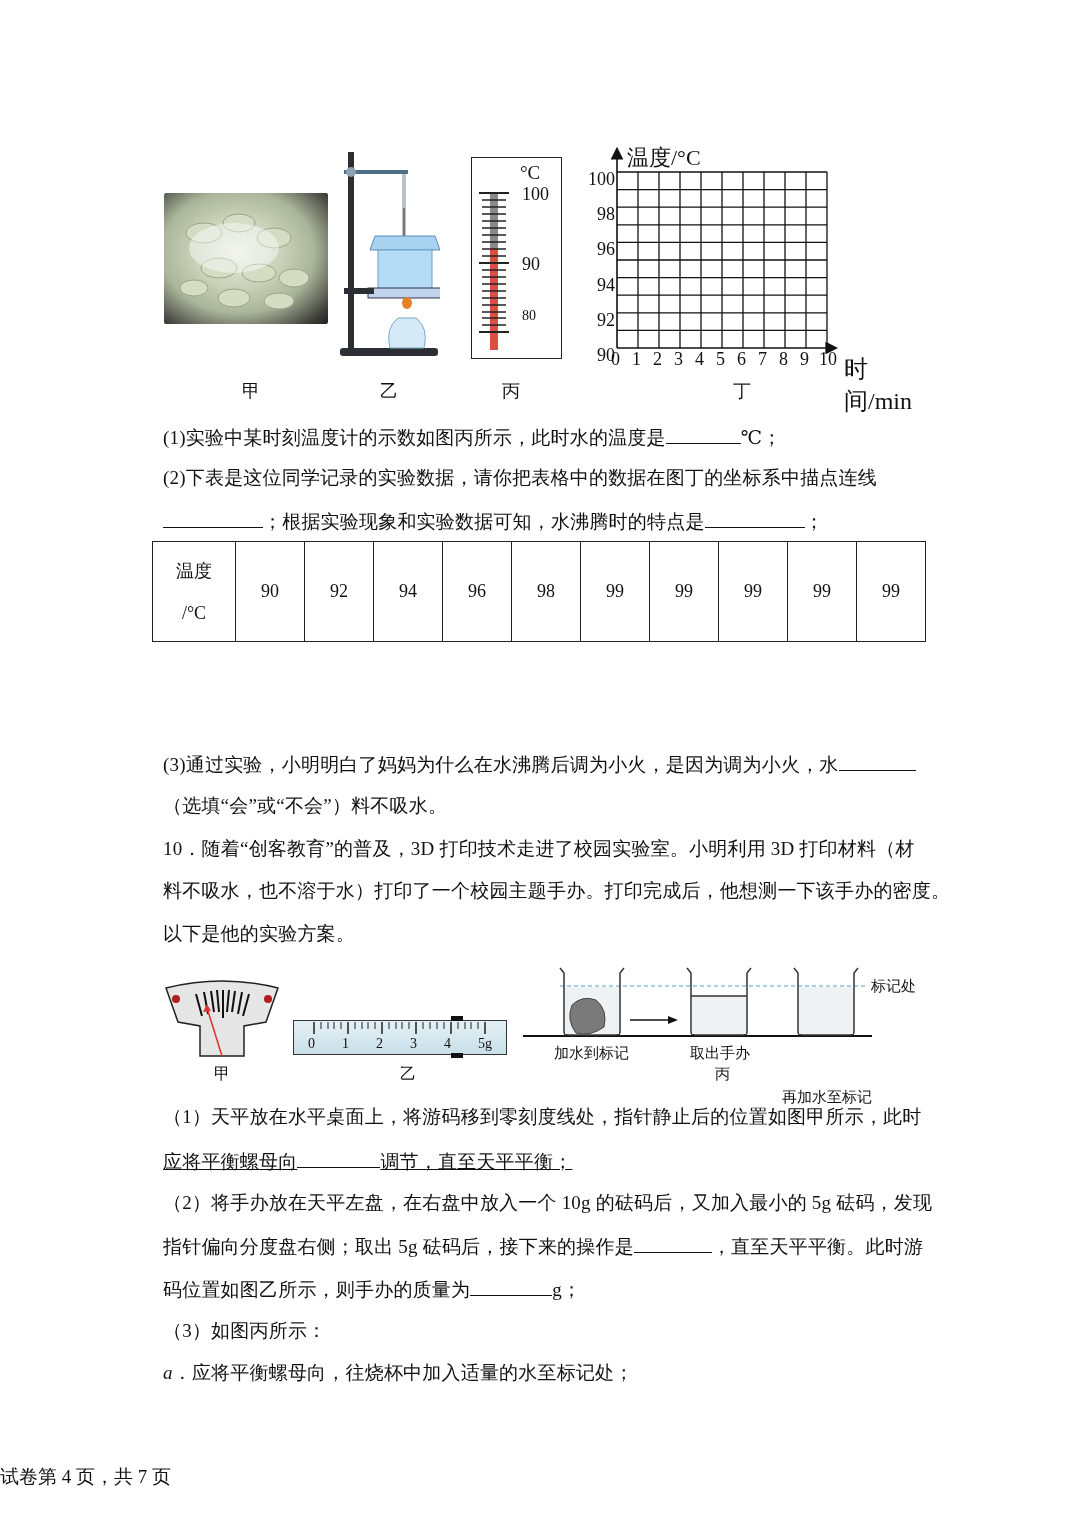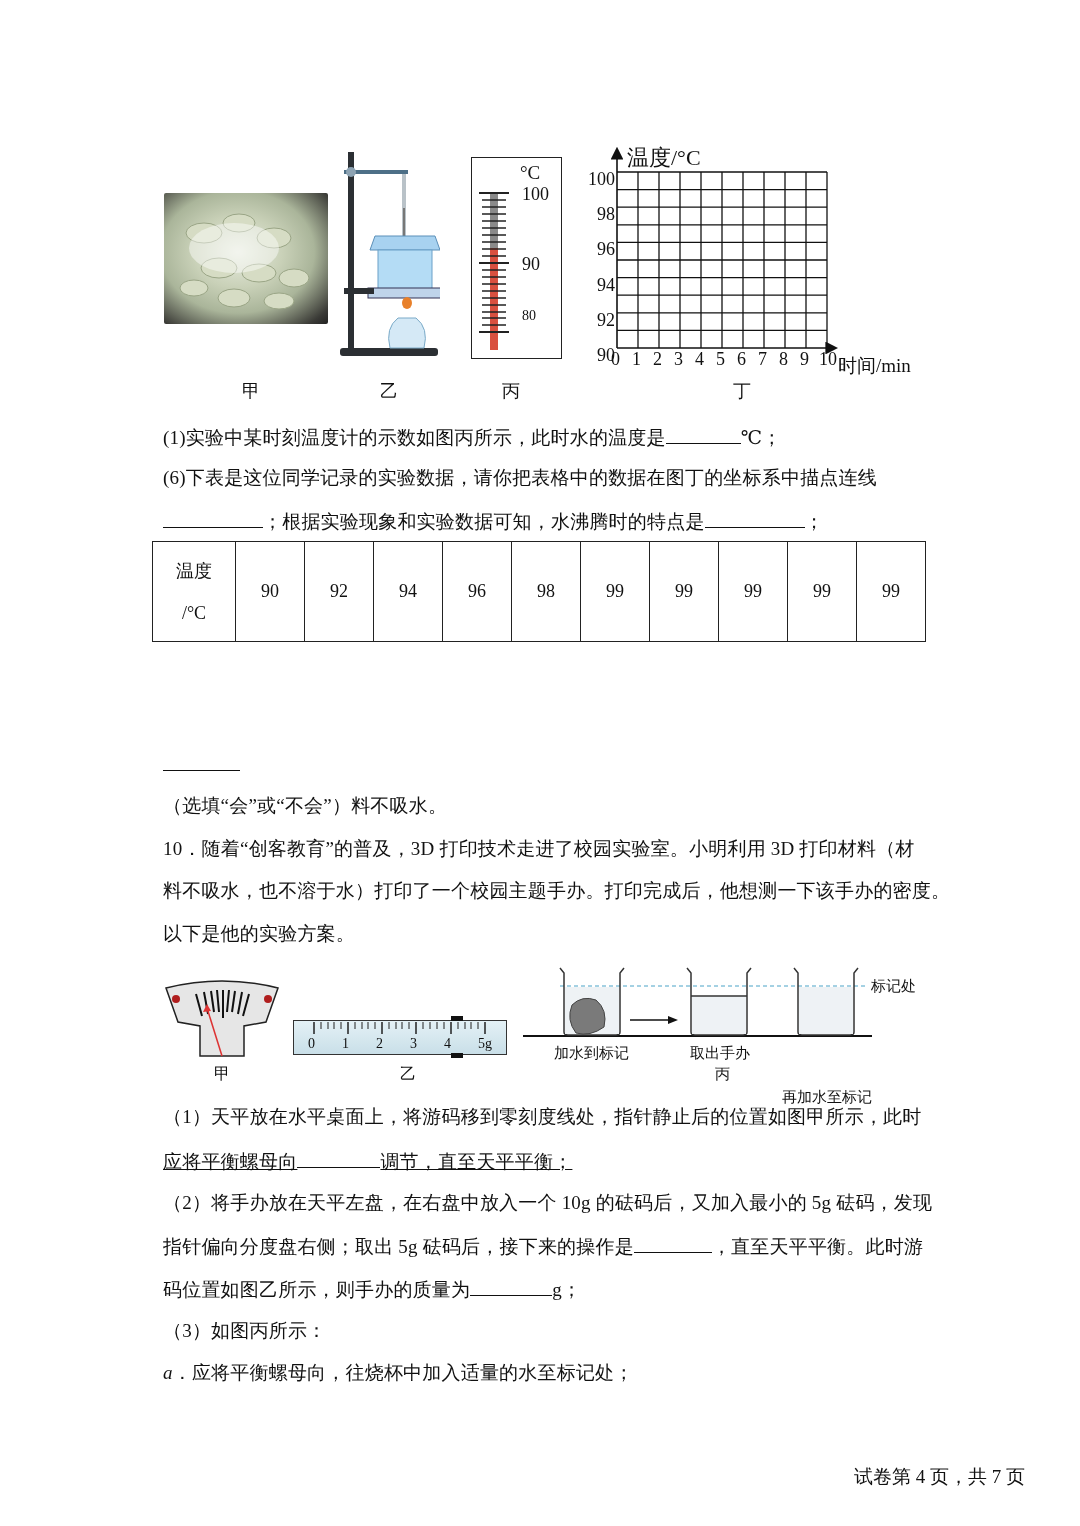--- a/index.html
+++ b/index.html
@@ -6,21 +6,21 @@
   body{width:1080px;height:1526px;position:relative;overflow:hidden;
        font-family:"Liberation Serif","DejaVu Serif",serif;color:#111;}
   .abs{position:absolute;}
   .line{position:absolute;left:163px;font-size:19px;line-height:22px;white-space:nowrap;letter-spacing:0.2px;}
   .blank{display:inline-block;border-bottom:1.3px solid #111;height:18px;vertical-align:baseline;}
   .cap{position:absolute;font-size:18px;text-align:center;}
   table.data{position:absolute;left:152px;top:541px;border-collapse:collapse;}
   table.data td{border:1.5px solid #222;text-align:center;font-size:18px;height:97px;}
   table.data td.h{width:80px;line-height:42px;}
   table.data td.c{width:66px;}
-  .footer{position:absolute;top:1464px;left:0;width:1025px;text-align:right;font-size:19px;}
+  .footer{position:absolute;top:1464px;left:0;width:1025px;text-align:left;font-size:19px;}
 </style>
 </head>
 <body>
 
 <div class="abs" style="left:164px;top:193px;width:164px;height:131px;background:radial-gradient(ellipse at 45% 45%,#e8ece0 0%,#c9d1b8 35%,#aab59a 60%,#3a3a36 90%,#222 100%);border-radius:2px;overflow:hidden;">
   <svg width="164" height="131">
     <g fill="#d6dcc4" stroke="#9aa586" stroke-width="1">
       <ellipse cx="40" cy="40" rx="18" ry="10"></ellipse>
         <ellipse cx="75" cy="30" rx="16" ry="9"></ellipse>
       <ellipse cx="110" cy="45" rx="17" ry="10"></ellipse>
@@ -134,32 +134,32 @@
     <span style="width:21px">2</span>
     <span style="width:21px">3</span>
     <span style="width:21px">4</span>
     <span style="width:21px">5</span>
     <span style="width:21px">6</span>
     <span style="width:21px">7</span>
     <span style="width:21px">8</span>
     <span style="width:19px">9</span>
     <span style="width:25px">10</span>
   </div>
-  <span class="abs" style="left:243px;top:213px;font-size:19px;">时间/min</span>
+  <span class="abs" style="left:249px;top:213px;font-size:24px;">时间/min</span>
 </div>
 
 <span class="cap" style="left:242px;top:379px;">甲</span>
 <span class="cap" style="left:380px;top:379px;">乙</span>
 <span class="cap" style="left:502px;top:379px;">丙</span>
 <span class="cap" style="left:733px;top:379px;">丁</span>
 
 <div class="line" style="top:425px;">
   <span>(1)实验中某时刻温度计的示数如图丙所示，此时水的温度是</span><span class="blank" style="width:75px"></span><span>℃；</span>
 </div>
-<div class="line" style="top:467px;">(6)下表是这位同学记录的实验数据，请你把表格中的数据在图丁的坐标系中描点连线</div>
+<div class="line" style="top:467px;">(2)下表是这位同学记录的实验数据，请你把表格中的数据在图丁的坐标系中描点连线</div>
 <div class="line" style="top:509px;">
   <span class="blank" style="width:100px"></span><span>；根据实验现象和实验数据可知，水沸腾时的特点是</span><span class="blank" style="width:100px"></span><span>；</span>
 </div>
 
 <table class="data">
   <tbody>
   <tr>
     <td class="h">
           <div>温度</div>
           <div>/°C</div>
@@ -172,21 +172,21 @@
     <td class="c">99</td>
     <td class="c">99</td>
     <td class="c">99</td>
     <td class="c">99</td>
     <td class="c">99</td>
   </tr>
 </tbody>
   </table>
 
 <div class="line" style="top:752px;">
-  <span class="blank" style="width:77px"></span>
+  <span>(3)通过实验，小明明白了妈妈为什么在水沸腾后调为小火，是因为调为小火，水</span><span class="blank" style="width:77px"></span>
 </div>
 <div class="line" style="top:795px;">（选填“会”或“不会”）料不吸水。</div>
 
 <div class="line" style="top:838px;">10．随着“创客教育”的普及，3D 打印技术走进了校园实验室。小明利用 3D 打印材料（材</div>
 <div class="line" style="top:880px;">料不吸水，也不溶于水）打印了一个校园主题手办。打印完成后，他想测一下该手办的密度。</div>
 <div class="line" style="top:923px;">以下是他的实验方案。</div>
 
 <svg class="abs" style="left:164px;top:978px" width="116" height="80">
   <path d="M2,10 Q58,-4 114,10 L102,44 L80,48 L80,78 L36,78 L36,48 L14,44 Z" fill="#e6e6e6" stroke="#222" stroke-width="1.5"></path>
   <circle cx="12" cy="21" r="4" fill="#b01e1e"></circle>

